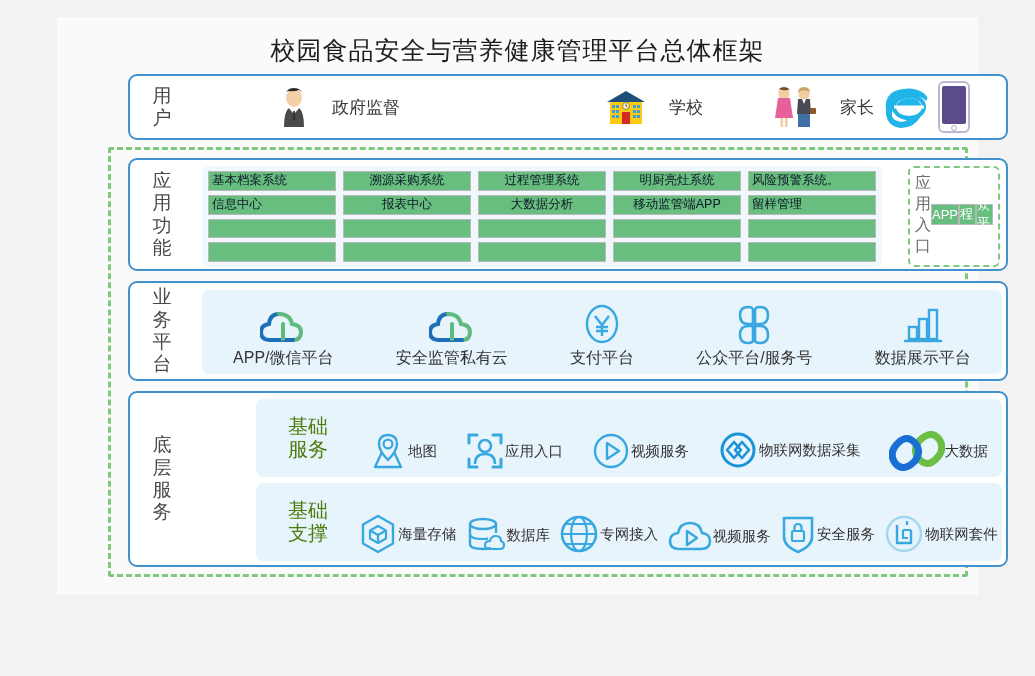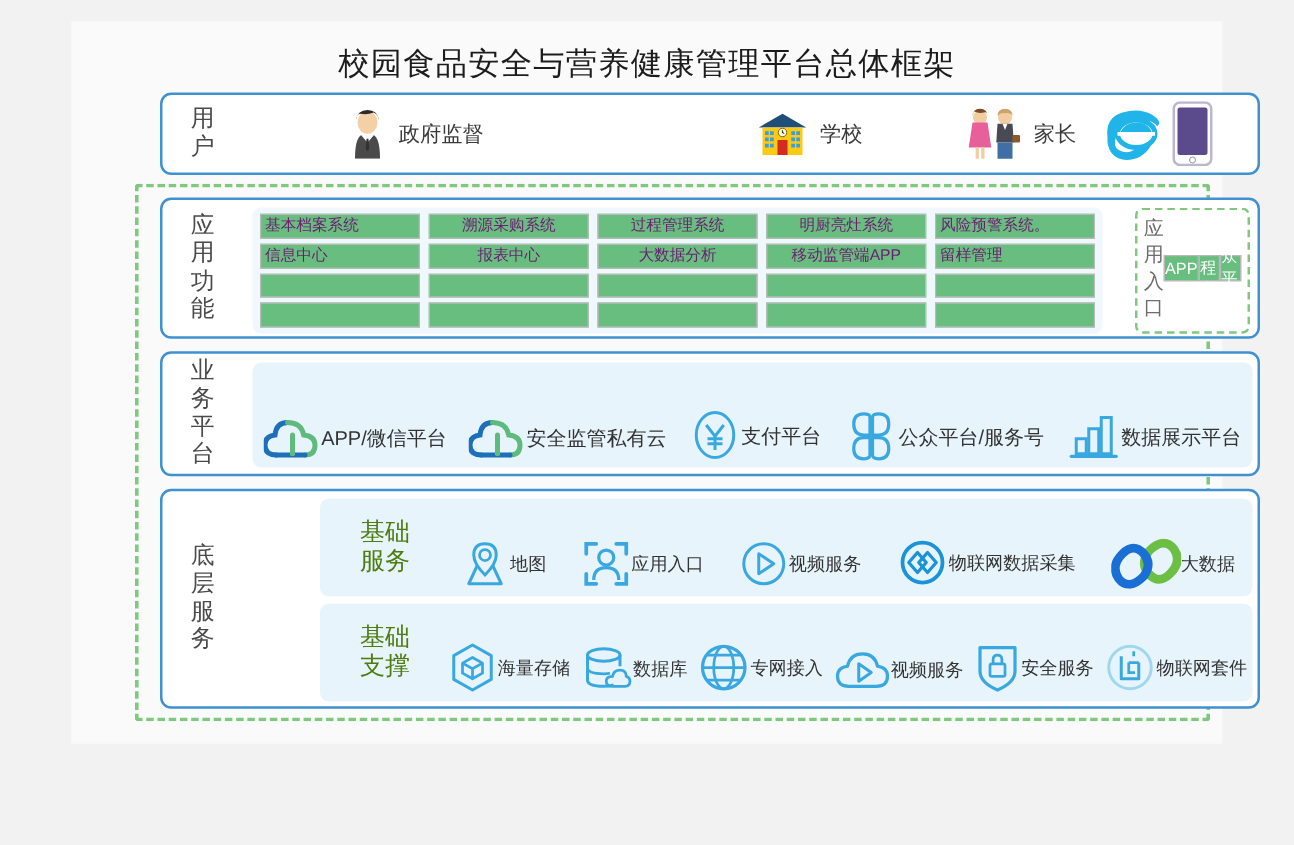--- a/index.html
+++ b/index.html
@@ -36,21 +36,21 @@
     display: flex; flex-direction: column;
     align-items: center; justify-content: center;
     font-size: 19px; color: #4a4a4a; line-height: 1.18;
   }
   .rowlabel span { display: block; }
 
   
   #users-panel { left: 71px; top: 57px; width: 880px; height: 66px; }
   .user-item {
     position: absolute; top: 0; height: 100%;
-    display: flex; align-items: center; gap: 9px;
+    display: flex; align-items: center; gap: 22px;
   }
   .user-name { font-size: 17px; color: #3a3a3a; white-space: nowrap; }
 
   
   #green-wrap {
     position: absolute; left: 51px; top: 130px;
     width: 860px; height: 430px;
     border: 3px dashed #7ec97e;
     border-radius: 3px;
   }
@@ -62,21 +62,21 @@
     width: 680px; height: 101px;
     background: #f0f8fd; border-radius: 7px;
     display: grid;
     grid-template-columns: repeat(5, 1fr);
     grid-template-rows: repeat(4, 1fr);
     gap: 4px 7px; padding: 5px 6px;
   }
   .gcell {
     background: #67be7f;
     border: 1px solid #b9b9b9;
-    color: #701a75;
+    color: #0f172a;
     font-size: 12.5px;
     display: flex; align-items: center;
     padding-left: 3px;
     overflow: hidden; white-space: nowrap;
   }
   .gcell.center { justify-content: center; padding-left: 0; }
   .gcell.empty { color: transparent; }
 
   #app-entry {
     position: absolute; right: 6px; top: 6px;
@@ -95,21 +95,21 @@
 
   
   #biz-panel { left: 71px; top: 264px; width: 880px; height: 100px; }
   #biz-inner {
     position: absolute; left: 72px; top: 7px;
     width: 800px; height: 84px;
     background: #e8f4fb; border-radius: 7px;
     display: flex; align-items: flex-end;
     justify-content: space-around; padding-bottom: 5px;
   }
-  .biz-item { display: flex; flex-direction: row; align-items: center; }
+  .biz-item { display: flex; flex-direction: column; align-items: center; }
   .biz-label { font-size: 16px; color: #333; margin-top: 3px; white-space: nowrap; }
 
   
   #bot-panel { left: 71px; top: 374px; width: 880px; height: 176px; }
   .svc-inner {
     position: absolute; left: 126px;
     width: 746px; height: 78px;
     background: #e8f4fb; border-radius: 7px;
     display: flex; align-items: center;
   }

